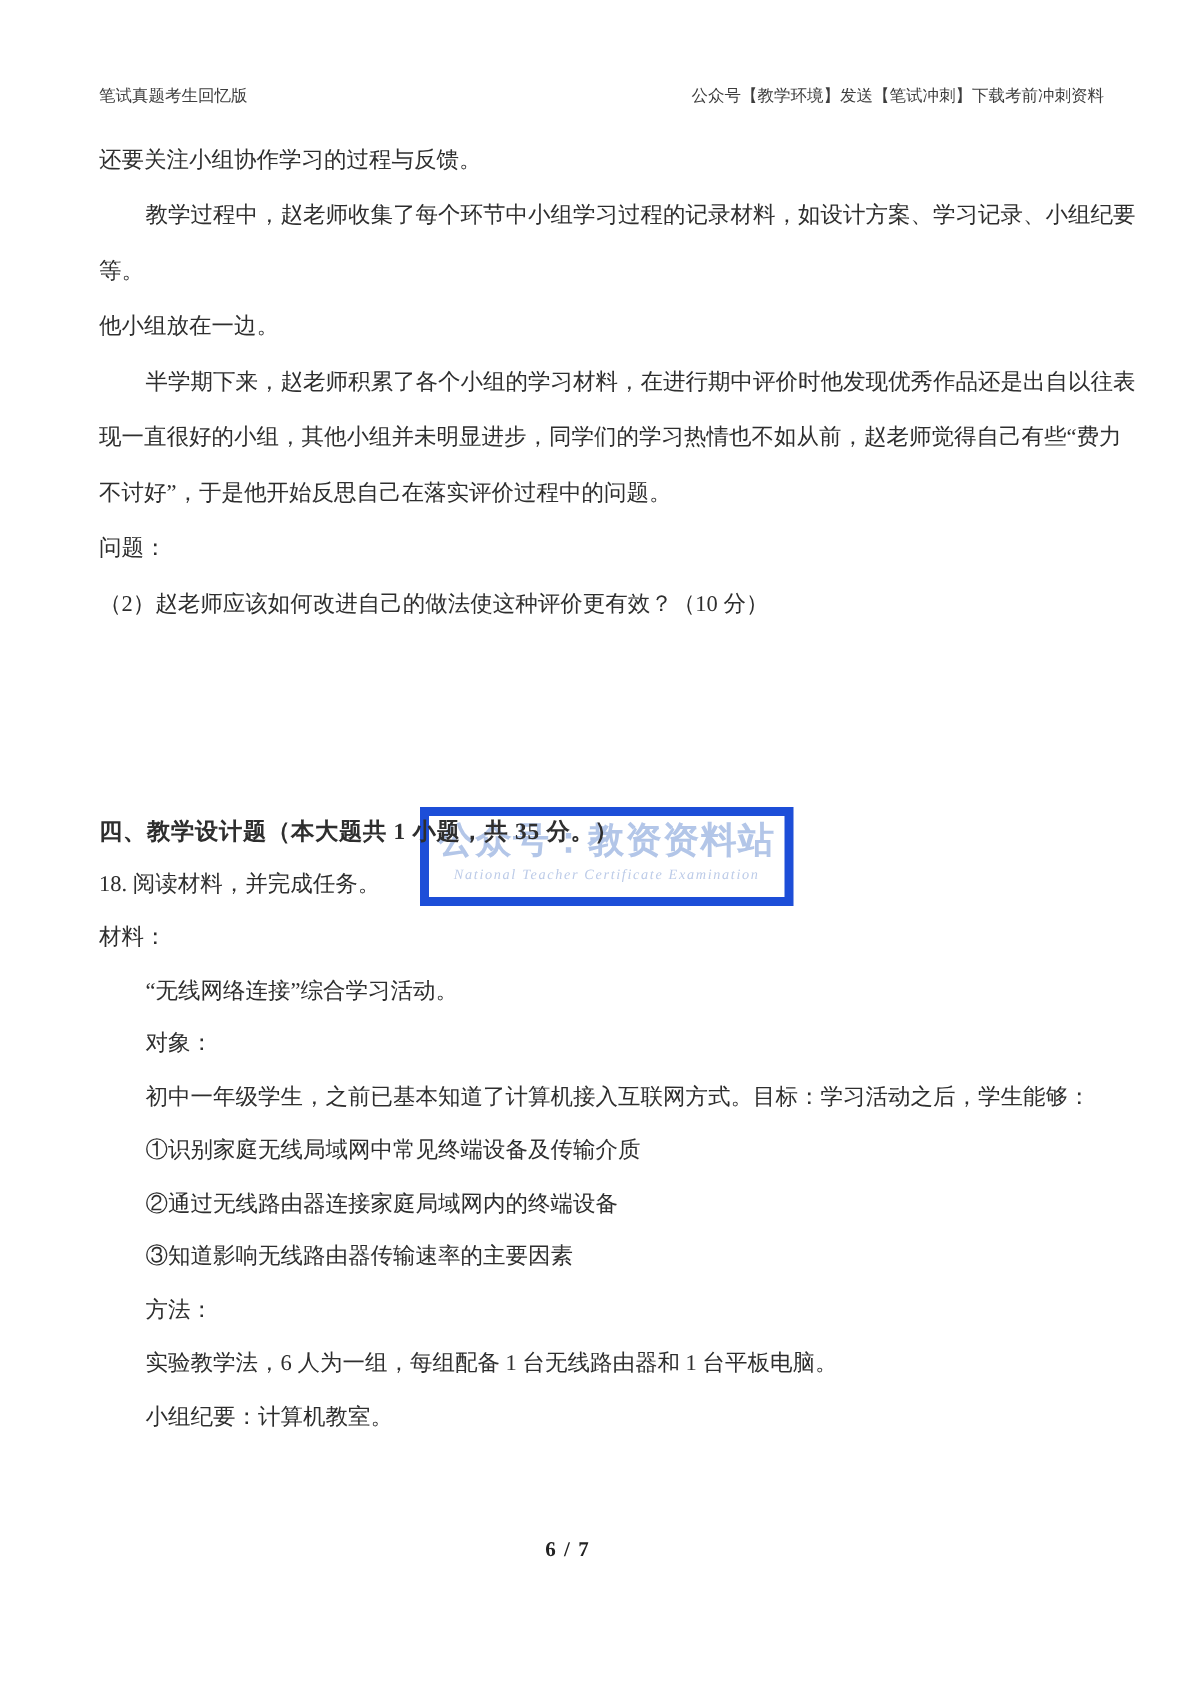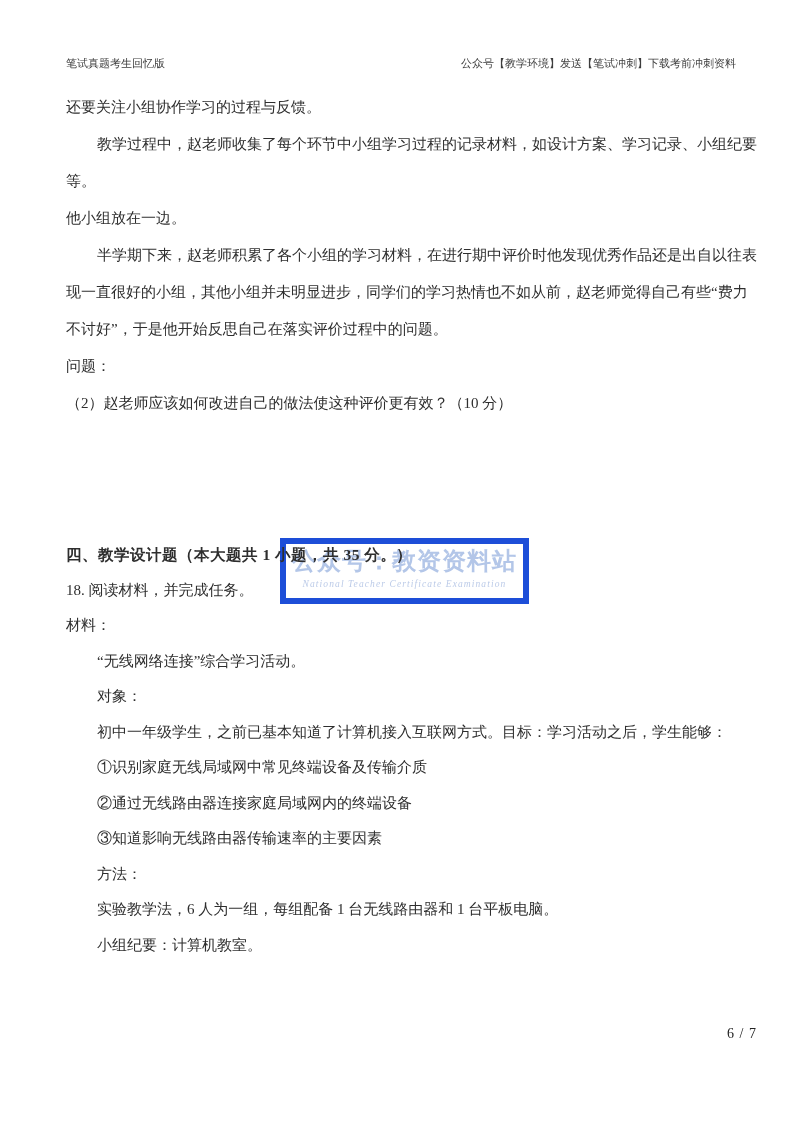--- a/index.html
+++ b/index.html
@@ -82,22 +82,22 @@
     font-size: 9.5px;
     letter-spacing: 1.1px;
     margin-top: 3px;
     white-space: nowrap;
   }
   .doc-footer {
     position: absolute;
     top: 1026px;
     left: 0;
     width: 757px;
-    text-align: right;
-    font-weight: normal;
+    text-align: center;
+    font-weight: bold;
     font-size: 14px;
     color: #222222;
     letter-spacing: 1px;
     z-index: 1;
   }
 </style>
 </head>
 <body>
 
 <div class="page">

